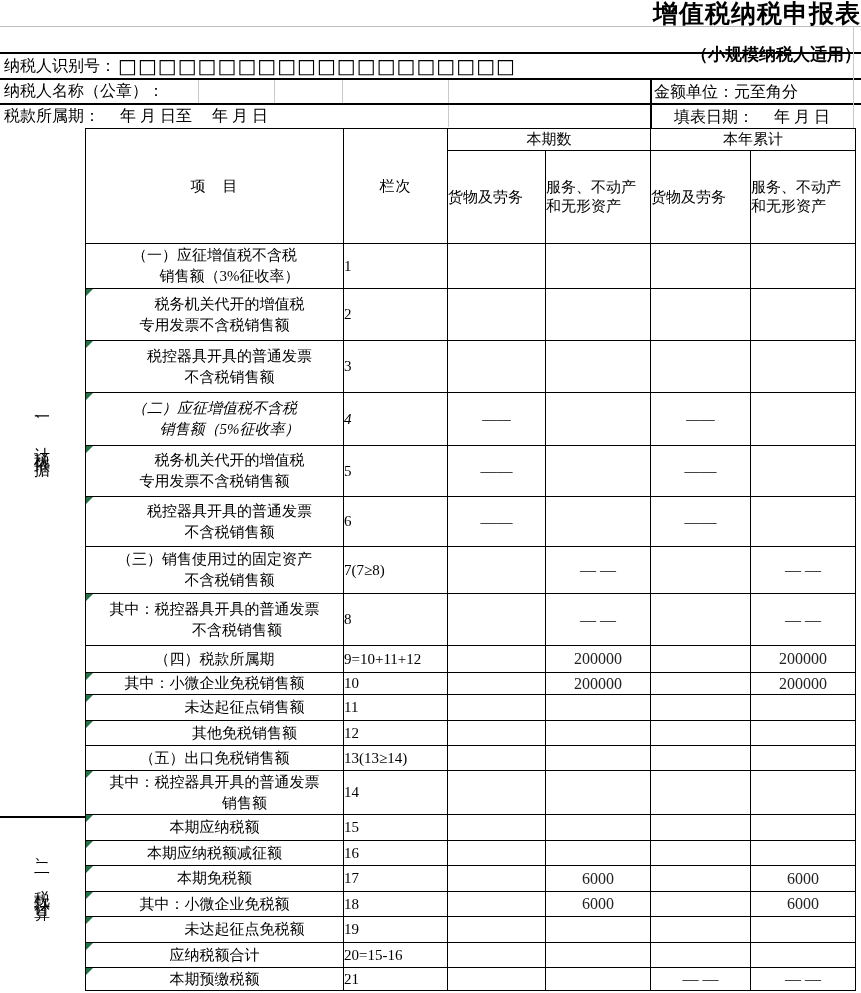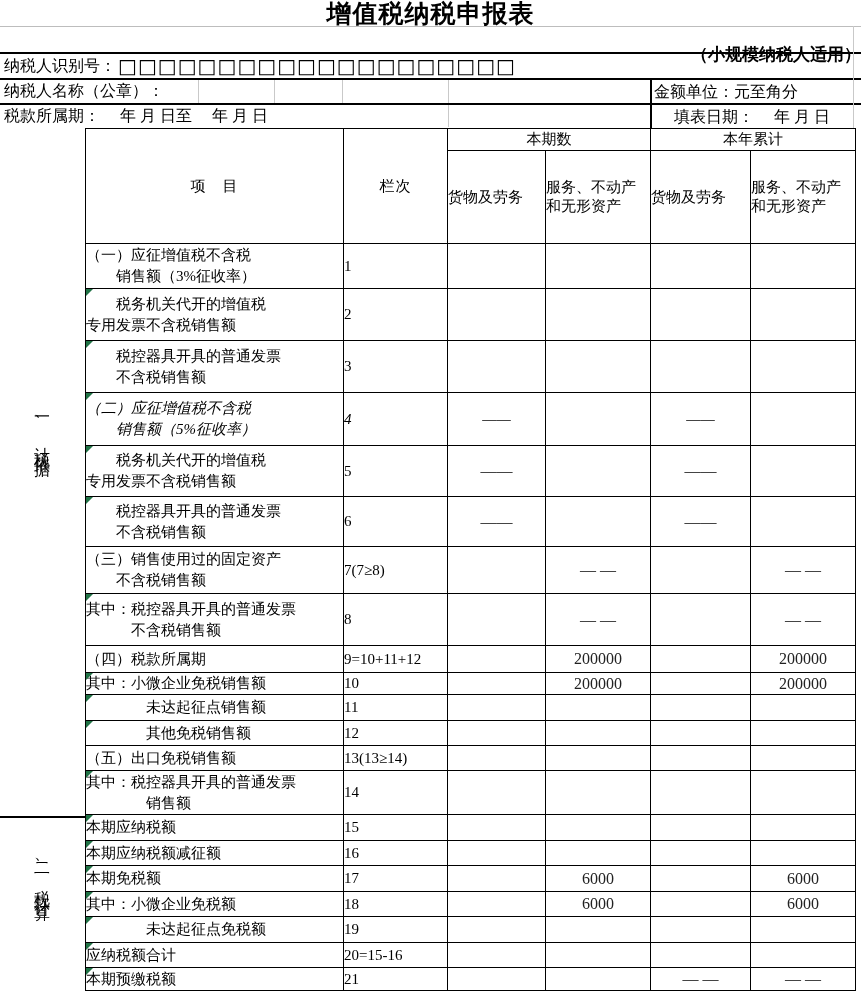--- a/index.html
+++ b/index.html
@@ -1,19 +1,19 @@
 <!DOCTYPE html>
 <html><head>
 <meta charset="utf-8">
 <style>
   html,body{margin:0;padding:0;background:#fff;}
   .page{position:relative;width:861px;height:993px;background:#fff;overflow:hidden;
         font-family:"Liberation Serif","DejaVu Serif",serif;color:#000;}
   
-  .title{position:absolute;top:0;left:0;width:100%;text-align:center;
+  .title{position:absolute;top:0;left:0;width:100%;text-align:right;
          font-size:25px;font-weight:bold;line-height:27px;letter-spacing:1px;}
   .subtitle{position:absolute;top:44px;left:0;width:100%;text-align:right;
             font-size:17px;font-weight:bold;line-height:22px;}
   .hline{position:absolute;left:0;width:861px;background:#000;height:2px;}
   .hline.gray{height:1px;background:#bdbdbd;}
   .vline{position:absolute;width:2px;background:#000;}
   .vline.gray{width:1px;background:#c9c9c9;}
   .inforow{position:absolute;left:0;width:861px;display:flex;align-items:center;}
   .inforow .lbl{font-size:16px;padding-left:4px;white-space:pre;}
   .boxes{font-size:20px;letter-spacing:1px;line-height:20px;margin-left:2px;
@@ -24,21 +24,21 @@
                  font-size:16px;letter-spacing:5px;line-height:22px;}
   .section-divider{position:absolute;left:0;top:816px;width:85px;height:2px;background:#000;}
   
   table.main{position:absolute;top:128px;left:85px;width:770px;border-collapse:collapse;
              table-layout:fixed;font-size:15px;}
   table.main td,table.main th{border:1.5px solid #000;padding:0;font-weight:normal;
              overflow:hidden;position:relative;}
   th.group{text-align:center;font-size:15px;}
   th.itemhead,th.colhead{text-align:center;font-size:15px;letter-spacing:1px;}
   th.sub{text-align:left;vertical-align:middle;padding:2px 14px 2px 3px;line-height:19px;}
-  td.item{text-align:left;vertical-align:middle;padding:1px 2px 1px 12px;
+  td.item{text-align:center;vertical-align:middle;padding:1px 2px 1px 12px;
           white-space:pre-line;line-height:21px;}
   td.colno{text-align:left;vertical-align:middle;padding-left:3px;font-size:15px;}
   td.val{text-align:center;vertical-align:middle;font-size:16px;color:#222;}
   td.note::before{content:'';position:absolute;top:0;left:0;width:0;height:0;
           border-top:7px solid #217346;border-right:7px solid transparent;}
 </style>
 </head>
 <body>
 
 <div class="page">

